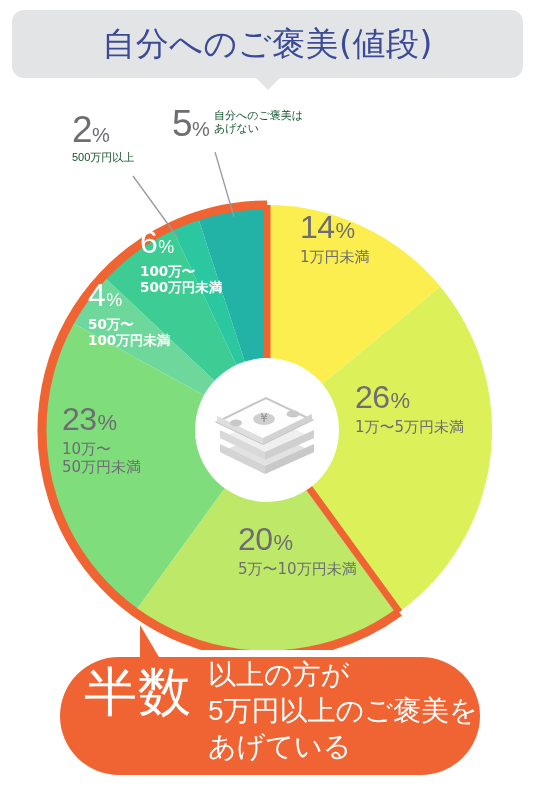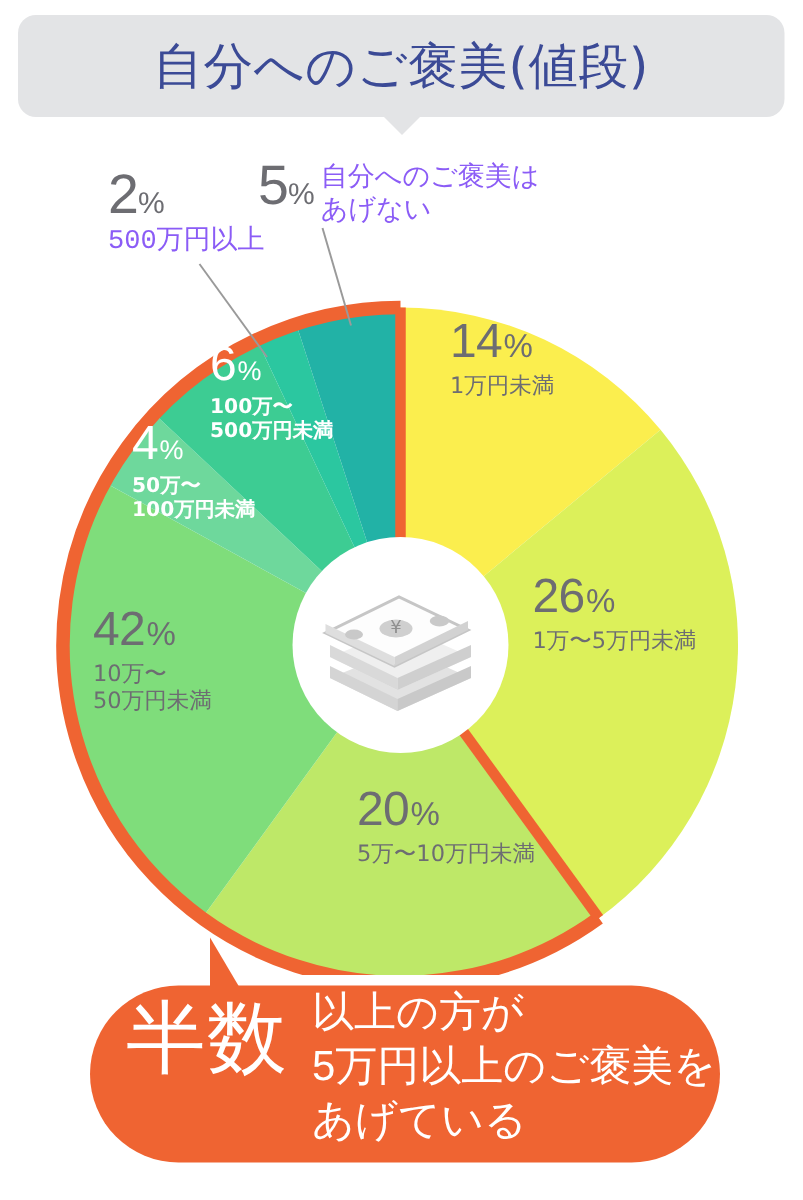--- a/index.html
+++ b/index.html
@@ -104,23 +104,23 @@
   .callout-label .pct {
     font-size: 37px;
     color: #6d6d72;
     letter-spacing: -0.5px;
   }
   .callout-label .pct-sym {
     font-size: 20px;
     color: #6d6d72;
   }
   .callout-label .sub {
-    font-size: 18px;
-    color: #8b5cf6;
-    font-family: Liberation Mono, monospace;
+    font-size: 11px;
+    color: #14532d;
+    font-family: Liberation Sans, sans-serif;
     white-space: pre-line;
     line-height: 1.22;
   }
   .callout-label.inline-row {
     display: flex;
     align-items: flex-start;
   }
   .callout-label.inline-row .sub { margin-left: 4px; margin-top: 5px; }
 
   
@@ -229,21 +229,21 @@
 
     <div class="slice-label" style="left:238px; top:432px;">
       <div>
         <span class="pct">20</span><span class="pct-sym">%</span>
       </div>
       <div class="sub">5万〜10万円未満</div>
     </div>
 
     <div class="slice-label" style="left:62px; top:312px;">
       <div>
-        <span class="pct">42</span><span class="pct-sym">%</span>
+        <span class="pct">23</span><span class="pct-sym">%</span>
       </div>
       <div class="sub">10万〜
 50万円未満</div>
     </div>
 
     <div class="slice-label white small" style="left:88px; top:188px;">
       <div>
         <span class="pct">4</span><span class="pct-sym">%</span>
       </div>
       <div class="sub">50万〜

